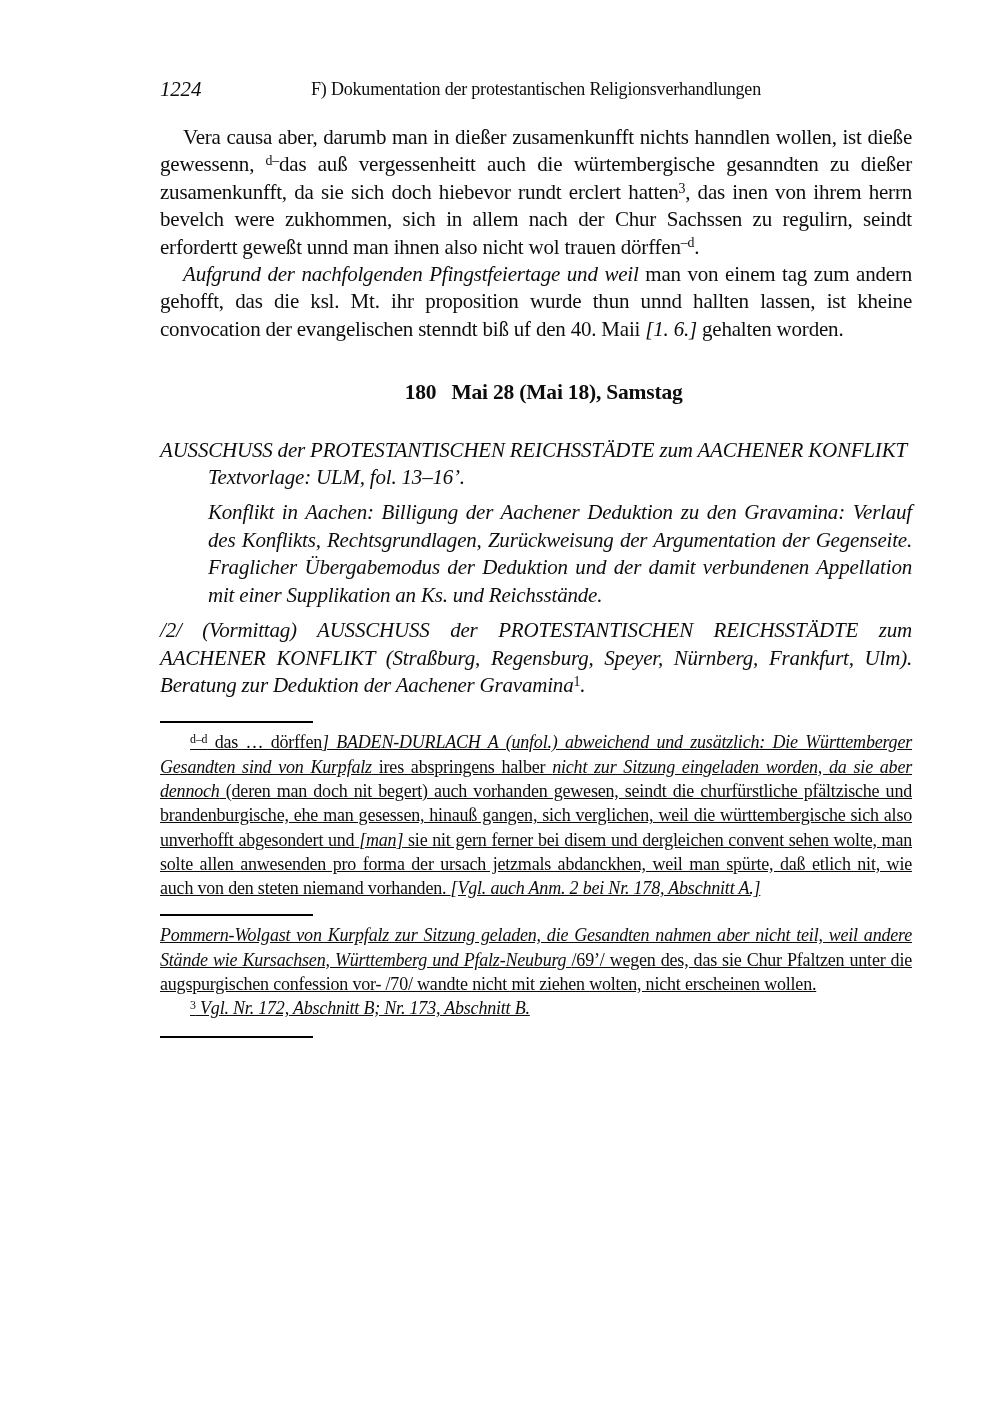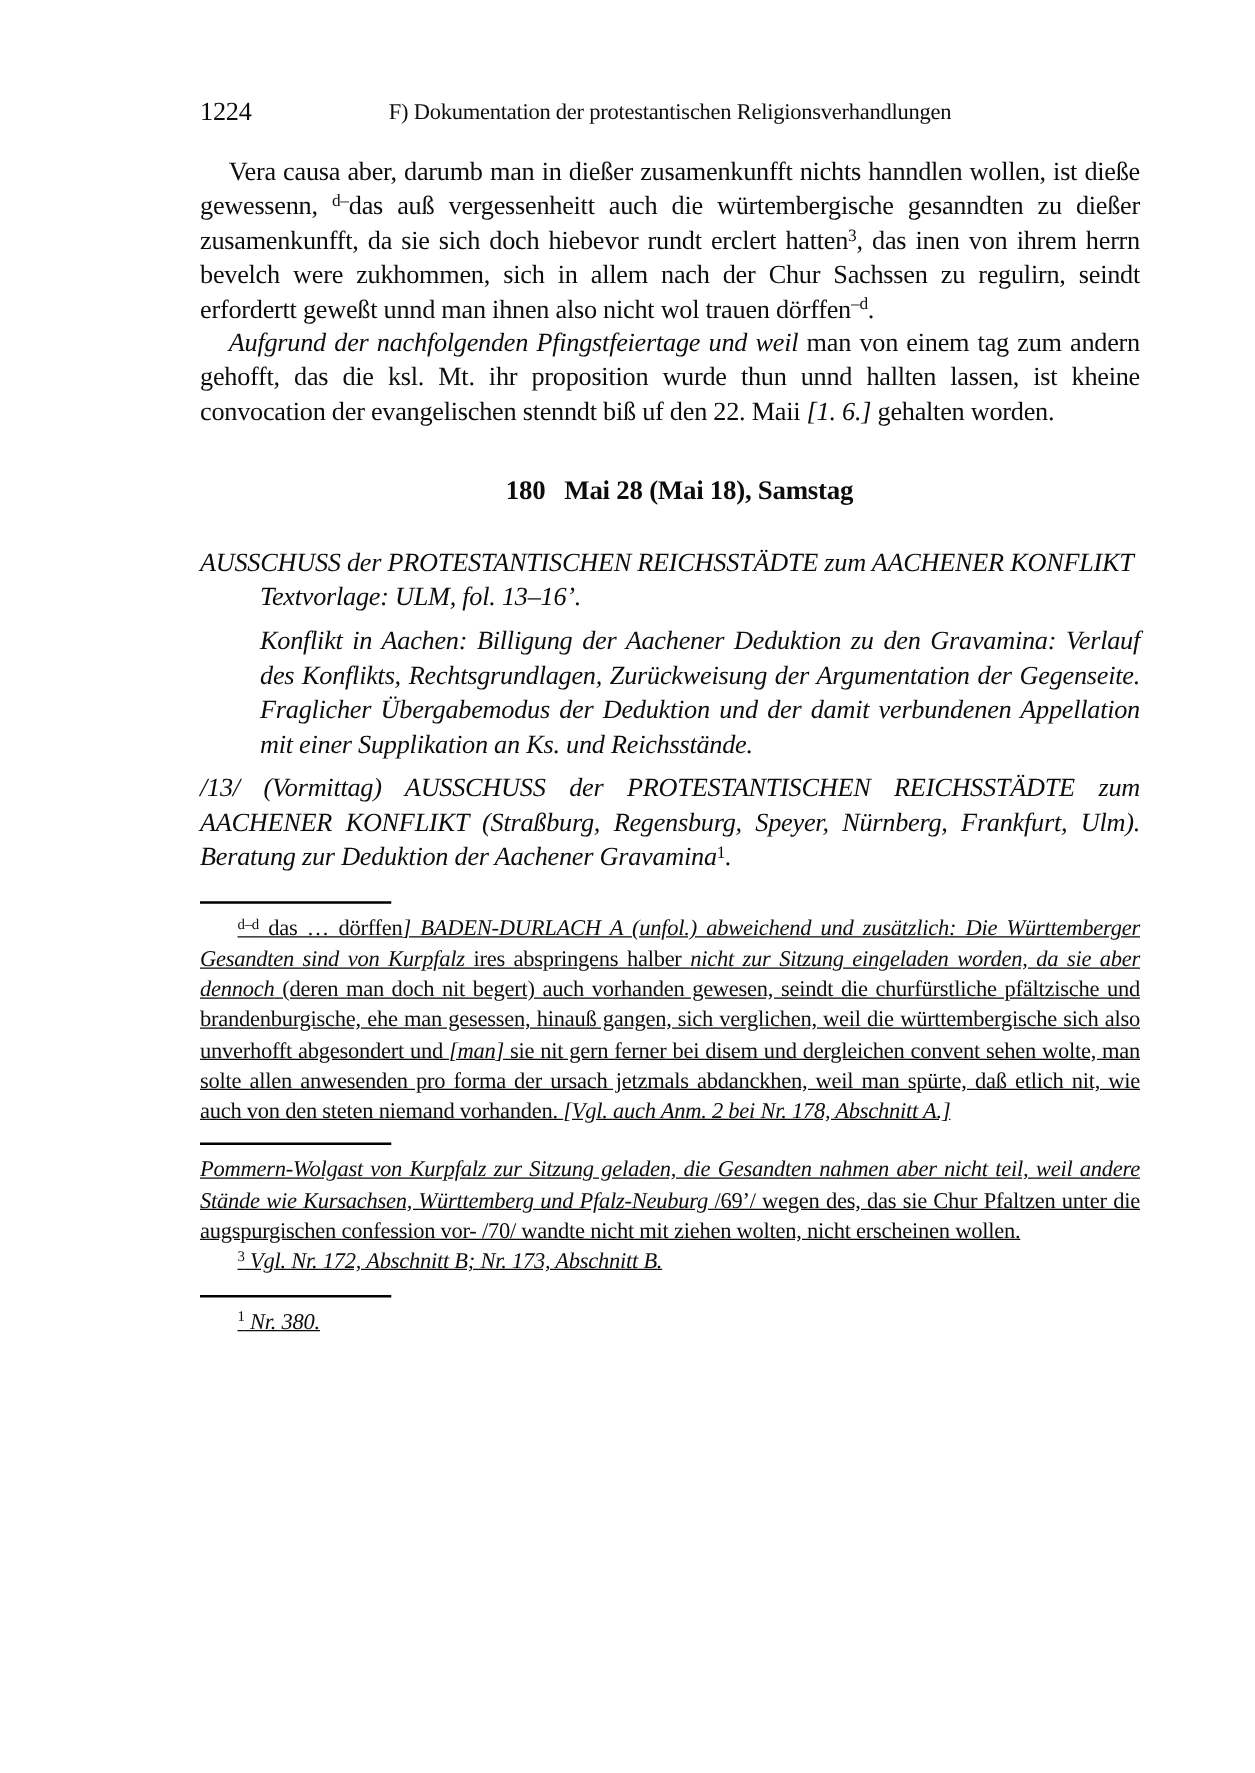--- a/index.html
+++ b/index.html
@@ -34,20 +34,21 @@
   .pageheader {
     position: relative;
     margin-bottom: 21px;
     line-height: 27px;
   }
   .pagenum {
     position: absolute;
     left: 0;
     top: 0;
     font-size: 21px;
+    font-style: italic;
   }
   .runhead {
     display: block;
     text-align: center;
     font-size: 18px;
   }
   p {
     margin: 0;
     text-align: justify;
   }
@@ -103,38 +104,37 @@
 
 <div class="page">
   <div class="content">
 
     <div class="pageheader">
       <span class="pagenum">1224</span>
       <span class="runhead">F) Dokumentation der protestantischen Religionsverhandlungen</span>
     </div>
 
     <p class="ind"><span>Vera causa aber, darumb man in dießer zusamenkunfft nichts hanndlen wollen, ist dieße gewessenn, </span><sup>d–</sup><span>das auß vergessenheitt auch die würtembergische gesanndten zu dießer zusamenkunfft, da sie sich doch hiebevor rundt erclert hatten</span><sup>3</sup><span>, das inen von ihrem herrn bevelch were zukhommen, sich in allem nach der Chur Sachssen zu regulirn, seindt erfordertt geweßt unnd man ihnen also nicht wol trauen dörffen</span><sup>–d</sup><span>.</span></p>
-    <p class="ind"><span class="it">Aufgrund der nachfolgenden Pfingstfeiertage und weil</span><span> man von einem tag zum andern gehofft, das die ksl. Mt. ihr proposition wurde thun unnd hallten lassen, ist kheine convocation der evangelischen stenndt biß uf den 22. Maii </span><span class="it">[1. 6.]</span><span> gehalten worden.</span></p>
+    <p class="ind"><span class="it">Aufgrund der nachfolgenden Pfingstfeiertage und weil</span><span> man von einem tag zum andern gehofft, das die ksl. Mt. ihr proposition wurde thun unnd hallten lassen, ist kheine convocation der evangelischen stenndt biß uf den 40. Maii </span><span class="it">[1. 6.]</span><span> gehalten worden.</span></p>
 
     <p class="entry-heading"><span class="entry-num">180</span><span>Mai 28 (Mai 18), Samstag</span></p>
 
     <p><span class="it">AUSSCHUSS der PROTESTANTISCHEN REICHSSTÄDTE zum AACHENER KONFLIKT</span></p>
 
     <p class="block-indent"><span class="it">Textvorlage: ULM, fol. 13–16’.</span></p>
 
     <p class="block-indent regest"><span class="it">Konflikt in Aachen: Billigung der Aachener Deduktion zu den Gravamina: Verlauf des Konflikts, Rechtsgrundlagen, Zurückweisung der Argumentation der Gegenseite. Fraglicher Übergabemodus der Deduktion und der damit verbundenen Appellation mit einer Supplikation an Ks. und Reichsstände.</span></p>
 
-    <p class="para13"><span class="it">/13/ (Vormittag) AUSSCHUSS der PROTESTANTISCHEN REICHSSTÄDTE zum AACHENER KONFLIKT (Straßburg, Regensburg, Speyer, Nürnberg, Frankfurt, Ulm). Beratung zur Deduktion der Aachener Gravamina</span><sup>1</sup><span class="it">.</span></p>
+    <p class="para13"><span class="it">/2/ (Vormittag) AUSSCHUSS der PROTESTANTISCHEN REICHSSTÄDTE zum AACHENER KONFLIKT (Straßburg, Regensburg, Speyer, Nürnberg, Frankfurt, Ulm). Beratung zur Deduktion der Aachener Gravamina</span><sup>1</sup><span class="it">.</span></p>
 
     <div class="footnotes">
       <div class="fnsep"></div>
       <p class="fn-ind"><sup>d–d</sup><span> das … dörffen</span><span class="it">] BADEN-DURLACH A (unfol.) abweichend und zusätzlich: Die Württemberger Gesandten sind von Kurpfalz</span><span> ires abspringens halber </span><span class="it">nicht zur Sitzung eingeladen worden, da sie aber dennoch</span><span> (deren man doch nit begert) auch vorhanden gewesen, seindt die churfürstliche pfältzische und brandenburgische, ehe man gesessen, hinauß gangen, sich verglichen, weil die württembergische sich also unverhofft abgesondert und </span><span class="it">[man]</span><span> sie nit gern ferner bei disem und dergleichen convent sehen wolte, man solte allen anwesenden pro forma der ursach jetzmals abdanckhen, weil man spürte, daß etlich nit, wie auch von den steten niemand vorhanden. </span><span class="it">[Vgl. auch Anm. 2 bei Nr. 178, Abschnitt A.]</span></p>
 
       <div class="fnsep fnsep-mid"></div>
       <p><span class="it">Pommern-Wolgast von Kurpfalz zur Sitzung geladen, die Gesandten nahmen aber nicht teil, weil andere Stände wie Kursachsen, Württemberg und Pfalz-Neuburg </span><span>/69’/ wegen des, das sie Chur Pfaltzen unter die augspurgischen confession vor- /70/ wandte nicht mit ziehen wolten, nicht erscheinen wollen.</span></p>
       <p class="fn-ind"><sup>3</sup><span class="it"> Vgl. Nr. 172, Abschnitt B; Nr. 173, Abschnitt B.</span></p>
 
       <div class="fnsep fnsep-last"></div>
-      <p class="fn-ind"><sup>1</sup><span class="it"> Nr. 380.</span></p>
     </div>
 
   </div>
 </div>
 
 </body></html>

